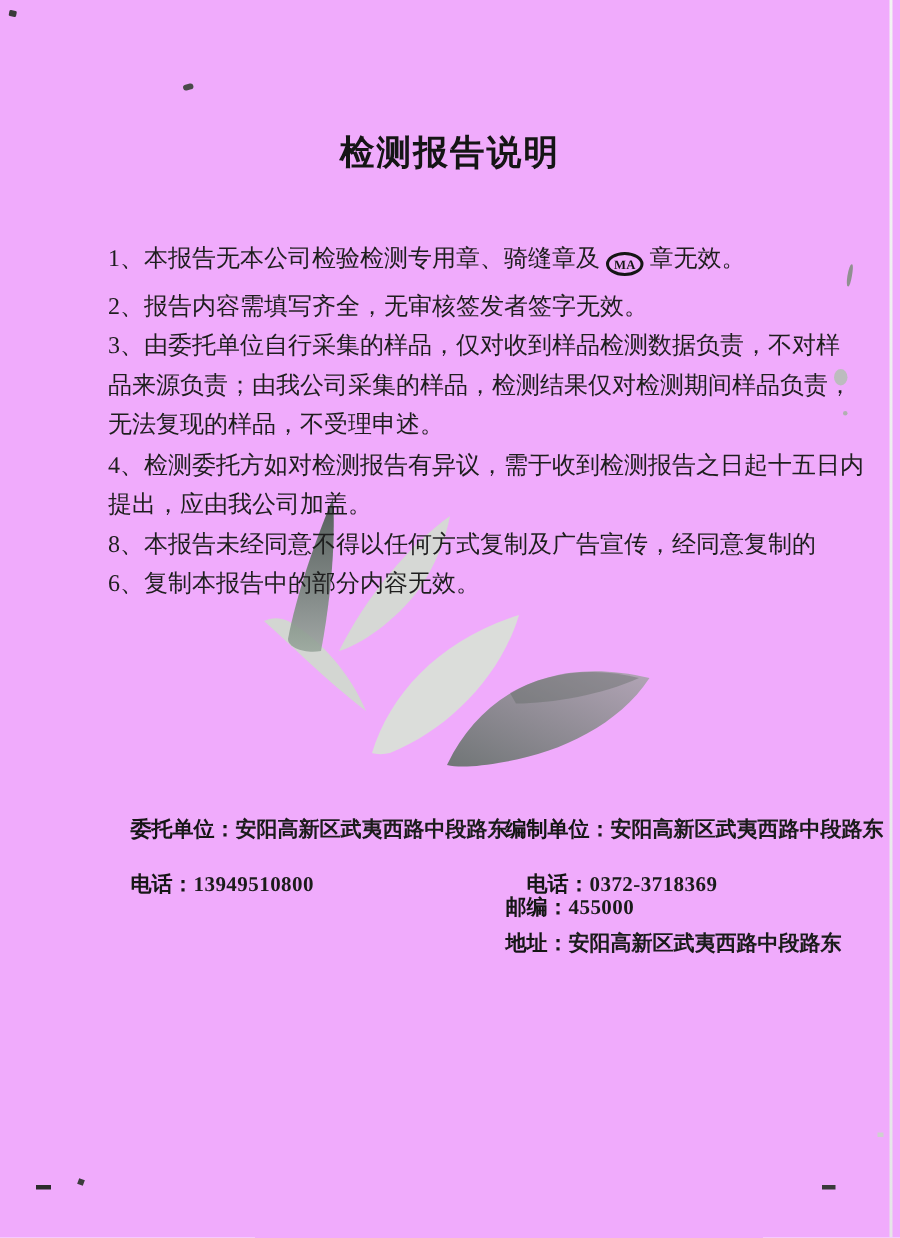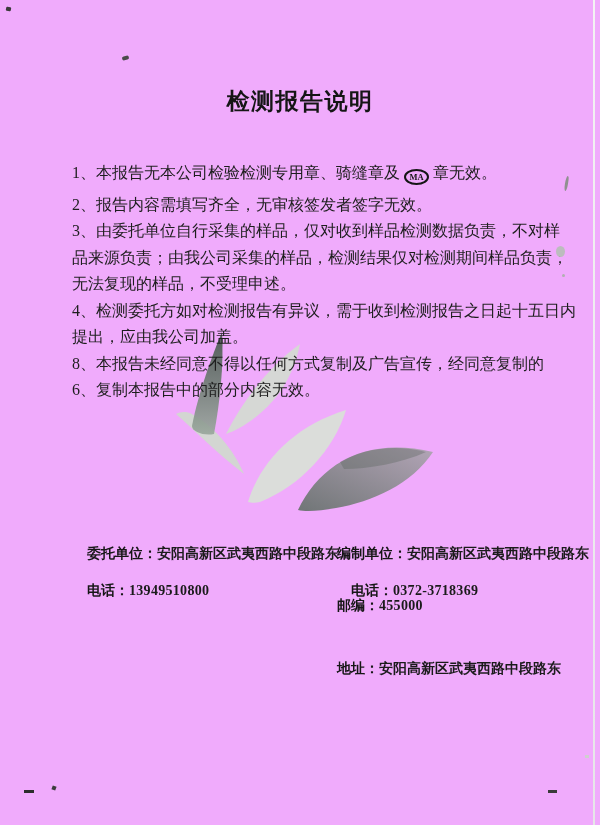--- a/index.html
+++ b/index.html
@@ -33,21 +33,21 @@
   .footer { position:absolute; left:0; top:0; width:600px; z-index:2; font-size:14px; line-height:20px; }
   .frow { position:absolute; white-space:nowrap; }
   .flabel { font-weight:700; color:#161616;margin-left:40px; }
   .fvalue-cjk { font-weight:700; color:#1b1b1b; }
   .fvalue-num { font-weight:700; color:#1b1b1b; letter-spacing:0.3px; }
   .f-client       { left:47px;  top:544px; }
   .f-client-phone { left:47px;  top:581px; }
   .f-issuer       { left:297px; top:544px; }
   .f-issuer-phone { left:311px; top:581px; }
   .f-postcode     { left:297px; top:596px; }
-  .f-address      { left:297px; top:659px; }
+  .f-address      { left:297px; top:620px; }
   .artifact { position:absolute; z-index:3; }
   .spk1 { left:6px;   top:7px;   width:5px; height:4px;  background:#3a3a3a; border-radius:1px; transform:rotate(12deg); }
   .spk2 { left:122px; top:56px;  width:7px; height:4px;  background:#4a4a4a; border-radius:2px; transform:rotate(-14deg); }
   .spk3 { left:565px; top:176px; width:3px; height:15px; background:#909090; border-radius:60% 40% 50% 50%; transform:rotate(9deg); }
   .spk4 { left:556px; top:246px; width:9px; height:11px; background:#bcbcbe; border-radius:50%; }
   .spk5 { left:562px; top:274px; width:3px; height:3px;  background:#b0b0b0; border-radius:50%; }
   .spk6 { left:24px;  top:790px; width:10px; height:3px; background:#2c2c2c; }
   .spk7 { left:52px;  top:786px; width:4px; height:4px;  background:#3c3c3c; transform:rotate(20deg); }
   .spk8 { left:548px; top:790px; width:9px; height:3px;  background:#3a3a3a; }
   .spk9 { left:585px; top:755px; width:4px; height:3px;  background:#cfcfcf; }

